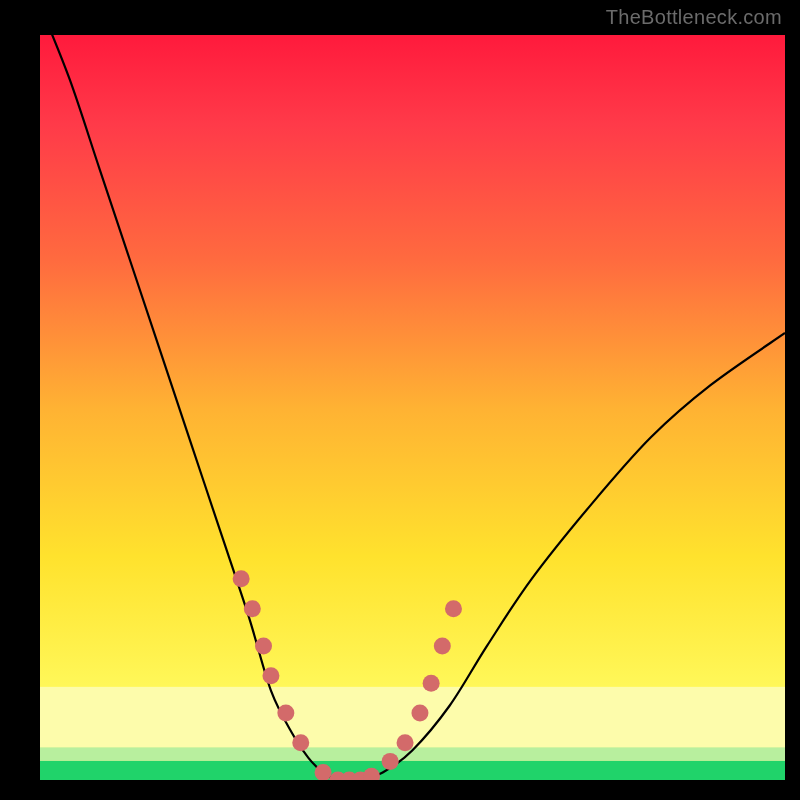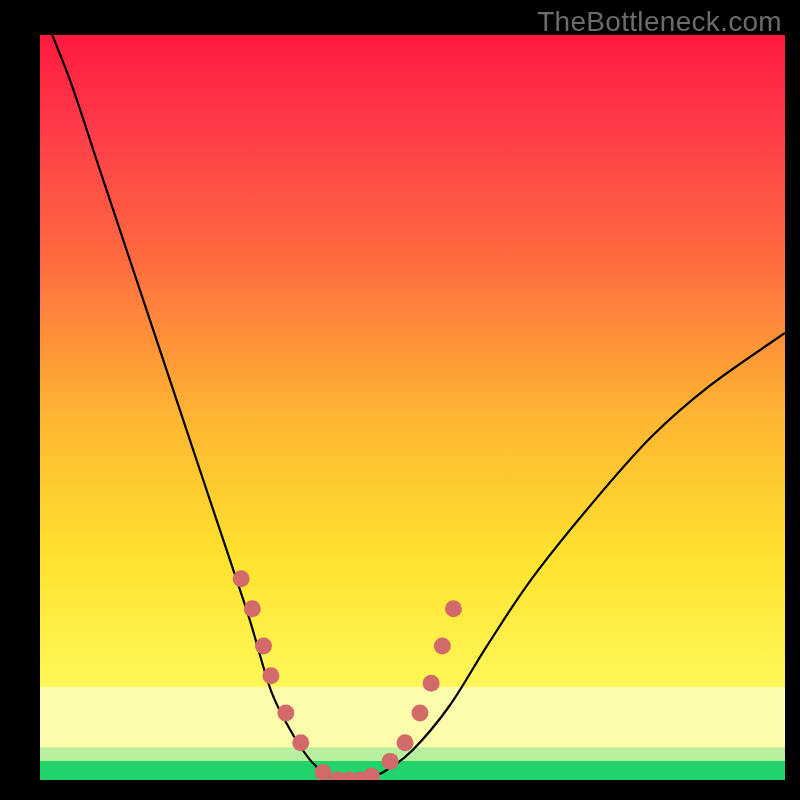--- a/index.html
+++ b/index.html
@@ -25,21 +25,21 @@
     top: 35px;
     width: 745px;
     height: 745px;
     overflow: hidden;
   }
   .watermark {
     position: absolute;
     top: 6px;
     right: 18px;
     color: #6b6b6b;
-    font-size: 28px;
+    font-size: 20px;
     font-weight: 400;
     letter-spacing: 0.3px;
   }
   svg.curve-layer {
     position: absolute;
     left: 0;
     top: 0;
     width: 100%;
     height: 100%;
   }

